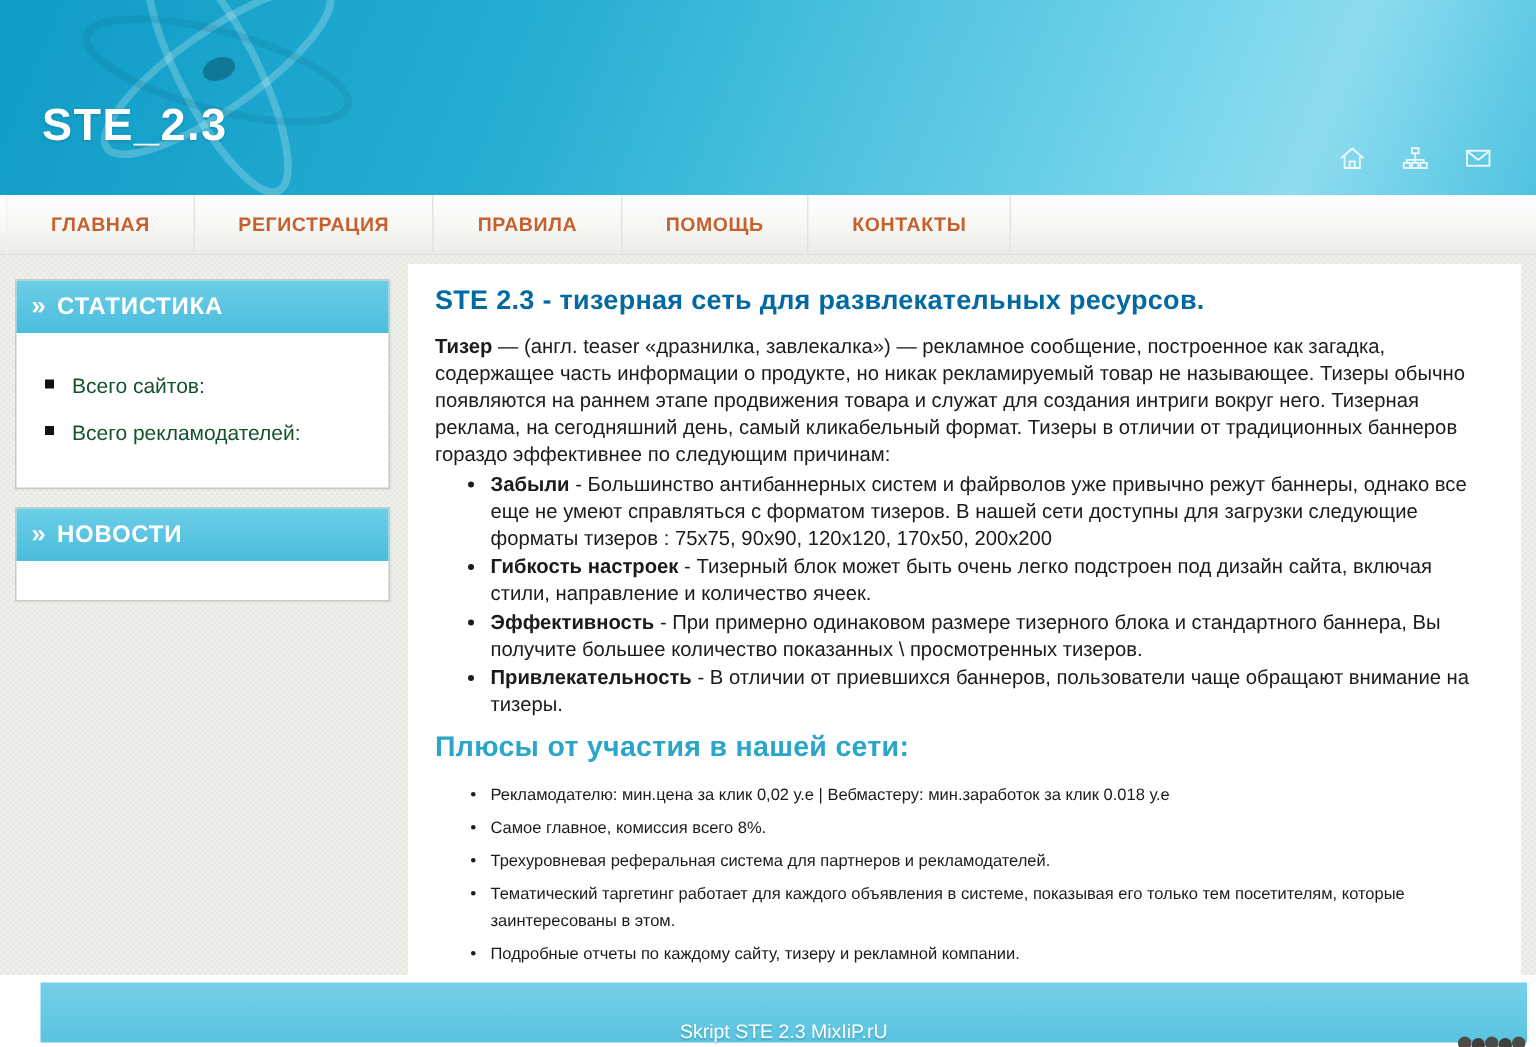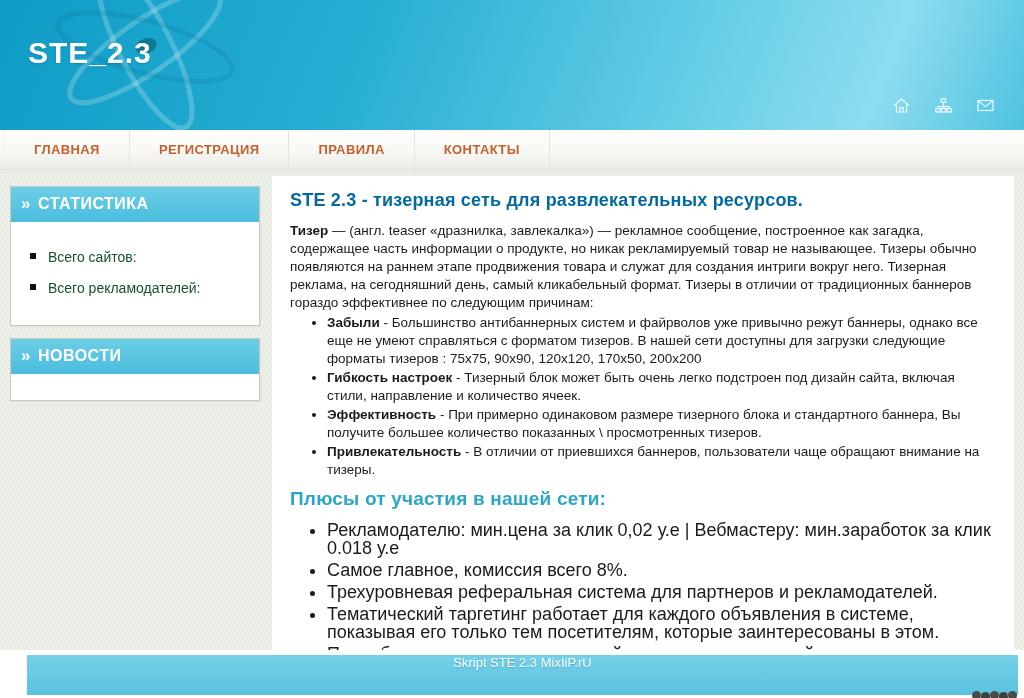--- a/index.html
+++ b/index.html
@@ -7,21 +7,21 @@
   body { font-family:"Liberation Sans", sans-serif; }
 
   .page { position:relative; width:1024px; height:698px; background:#ffffff; overflow:hidden; margin:0 auto; }
 
   
   .site-header {
     position:relative; height:130px; overflow:hidden;
     background:linear-gradient(112deg,#0f9cc6 0%,#26aed3 35%,#6fd2e9 72%,#8edcef 85%,#4fc3e1 100%);
   }
   .atom-logo { position:absolute; left:30px; top:-8px; }
-  .logo-text { position:absolute; left:28px; top:36px; color:#ffffff; text-shadow:0 1px 2px rgba(0,60,80,0.25); }
+  .logo-text { position:absolute; left:28px; top:67px; color:#ffffff; text-shadow:0 1px 2px rgba(0,60,80,0.25); }
   .logo-title { font-size:30px; font-weight:bold; letter-spacing:1px; }
   .logo-sub { font-size:17px; font-weight:bold; margin-top:3px; }
   .header-icons { position:absolute; right:30px; top:98px; display:flex; gap:25px; }
   .header-icons .hicon { display:block; width:17px; height:15px; cursor:pointer; }
 
   
   .main-nav {
     height:40px; display:flex; align-items:stretch; padding-left:4px;
     background:linear-gradient(#ffffff 0%,#f7f7f4 55%,#ebebe7 100%);
     border-bottom:1px solid #e0e0da;
@@ -64,30 +64,30 @@
   .stats-list li::before { content:""; position:absolute; left:5px; top:4px; width:6px; height:6px; background:#111111; }
   .news-body { height:26px; }
 
   
   .main-col { flex:1; margin-left:12px; margin-top:6px; background:#ffffff; padding:10px 18px 18px; height:474px; overflow:hidden; }
   .main-col h1 { font-size:18px; color:#0369a1; margin:4px 0 11px; letter-spacing:0.2px; }
   .intro { font-size:13.5px; line-height:18px; color:#1b1b1b; margin:0 0 2px; }
   .features { margin:1px 0 2px; padding-left:37px; font-size:13.5px; line-height:18px; color:#1b1b1b; }
   .features li { margin:0 0 1px; }
   .main-col h2 { font-size:19px; color:#2aa6c9; margin:9px 0 11px; letter-spacing:0.2px; }
-  .benefits { margin:0; padding-left:37px; font-size:18px; line-height:18px; color:#1b1b1b; }
+  .benefits { margin:0; padding-left:37px; font-size:11px; line-height:18px; color:#1b1b1b; }
   .benefits li { margin-bottom:4px; }
 
   
   .footer-zone { height:48px; background:#ffffff; padding-top:5px; }
   .footer-bar {
     margin:0 6px 0 27px; height:40px;
     background:linear-gradient(#76d0e8,#59c3e0);
     color:#ffffff; font-size:13px;
-    display:flex; align-items:flex-start; justify-content:center;
+    display:flex; align-items:flex-end; justify-content:center;
     text-shadow:0 1px 1px rgba(0,80,110,0.25);
   }
   .corner-watermark {
     position:absolute; right:6px; bottom:-3px; width:46px; height:10px;
   }
   .corner-watermark i {
     position:absolute; left:0; top:0; width:9px; height:9px; border-radius:50%;
     background:#4b4b48;
     box-shadow:9px 1px 0 #3f3f3c, 18px 0 0 #4b4b48, 27px 1px 0 #3f3f3c, 36px 0 0 #4b4b48;
   }
@@ -132,20 +132,21 @@
           <path d="M1.4 3 L8.5 8.6 L15.6 3"></path>
         </svg>
       </span>
     </div>
   </div>
 
   <div class="main-nav">
     <a>ГЛАВНАЯ</a>
     <a>РЕГИСТРАЦИЯ</a>
     <a>ПРАВИЛА</a>
+    <a>ПОМОЩЬ</a>
     <a>КОНТАКТЫ</a>
   </div>
 
   <div class="content-row">
 
     <div class="sidebar">
 
 
       <div class="panel">
         <div class="panel-head">

